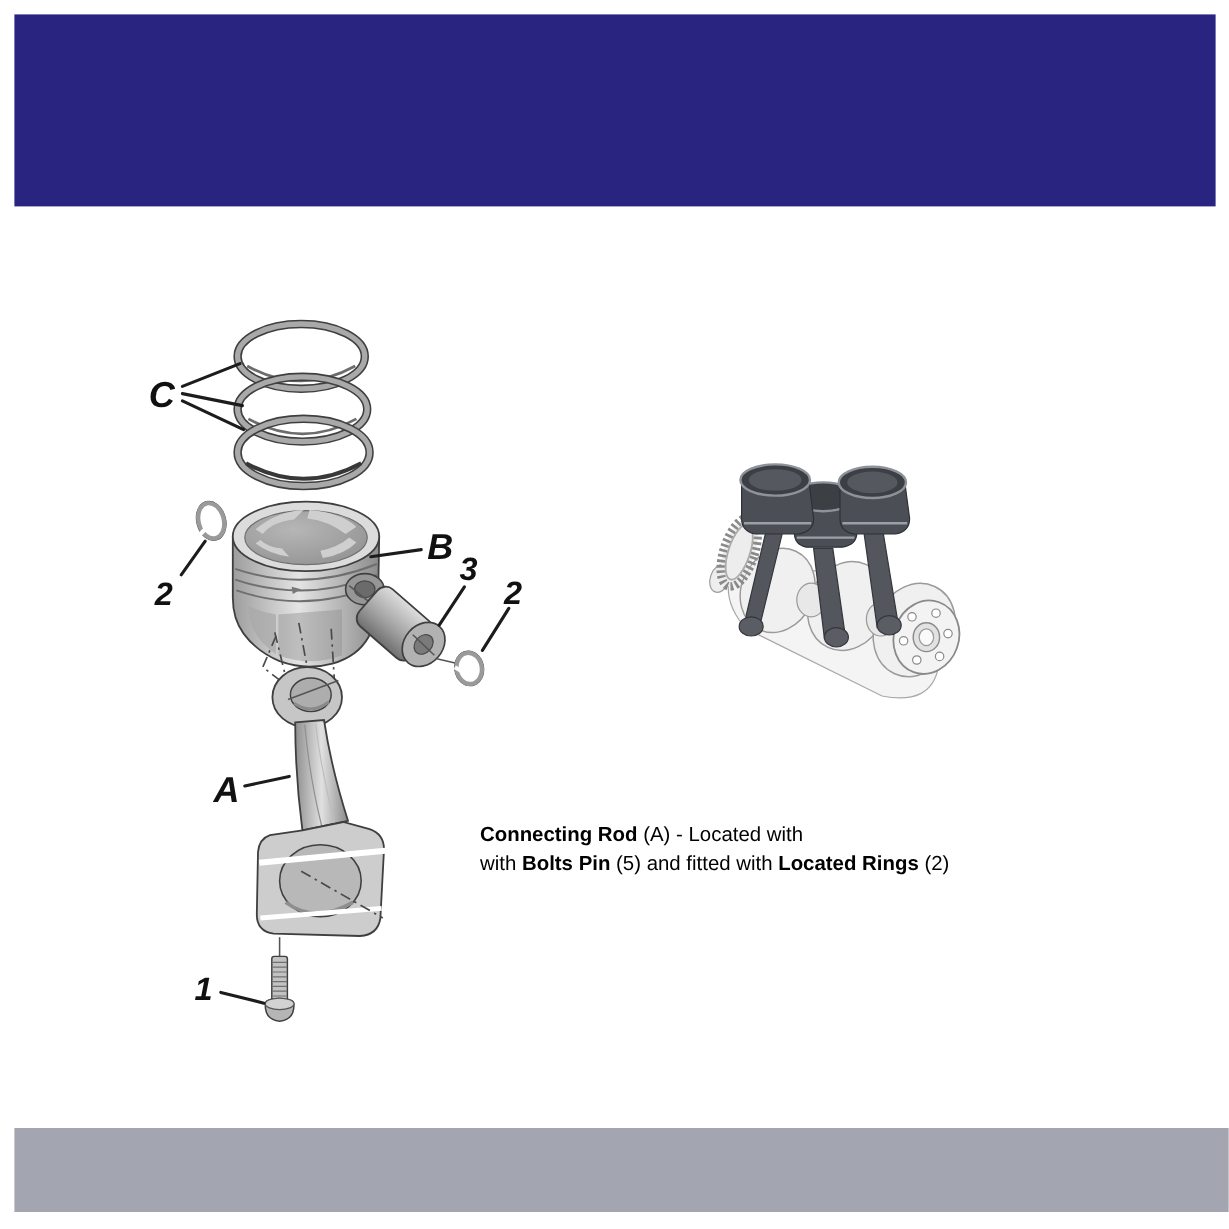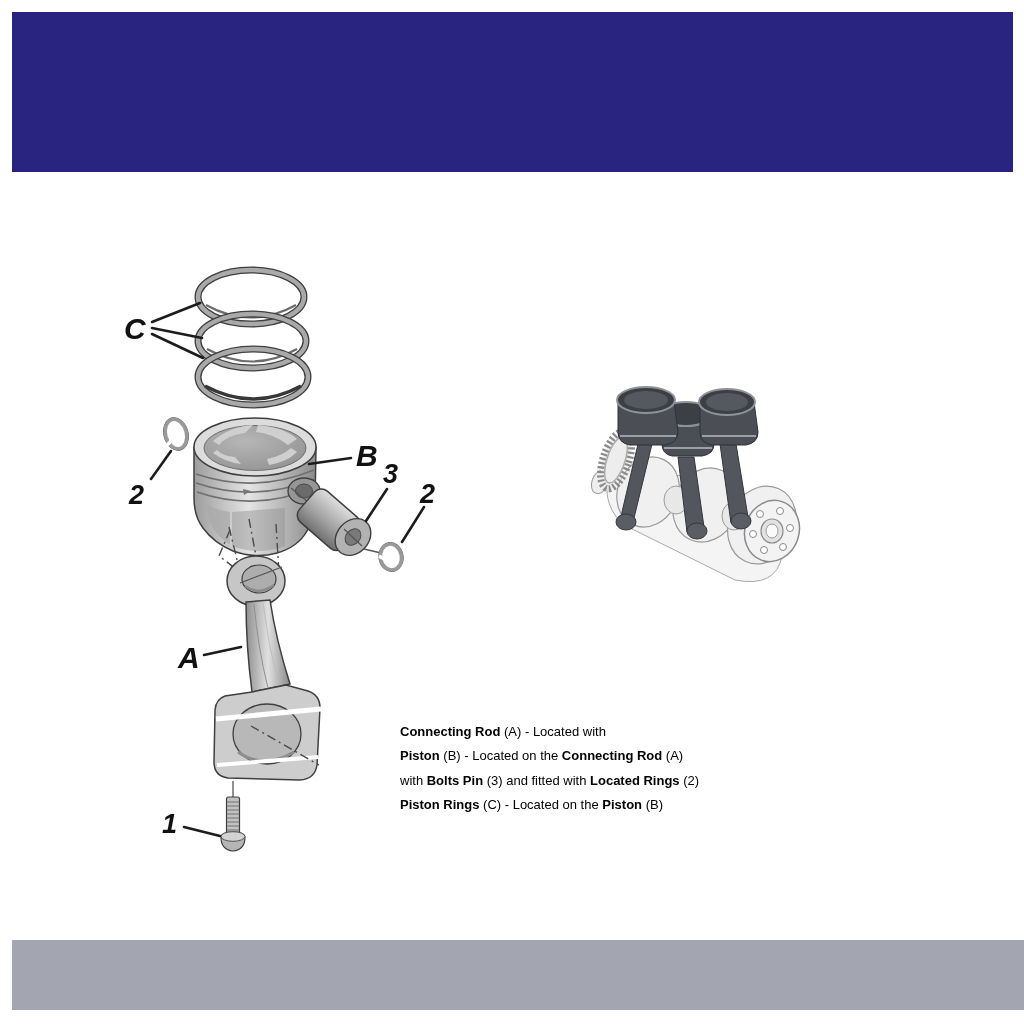--- a/index.html
+++ b/index.html
@@ -5,22 +5,22 @@
   html,body{margin:0;padding:0;}
   body{
     width:1024px;height:1024px;position:relative;overflow:hidden;
     background:#ffffff;
     font-family:"Liberation Sans", sans-serif;
   }
   .header-bar{position:absolute;left:12px;top:12px;width:1001px;height:160px;}
   .footer-bar{position:absolute;left:12px;top:940px;width:1012px;height:70px;}
   svg.art{position:absolute;left:0;top:0;}
   .desc{
-    position:absolute;left:400px;top:720px;width:500px;
-    font-size:13px;line-height:24.3px;color:#000;
+    position:absolute;left:400px;top:684px;width:500px;
+    font-size:17px;line-height:24.3px;color:#000;
   }
   .desc .bold{font-weight:bold;}
   .diagram-label{font:italic bold 27px "Liberation Sans",sans-serif;fill:#111;}
   .diagram-label.letter{font-size:30px;}
   .leader{stroke:#1c1c1c;stroke-width:2.6;stroke-linecap:round;}
   .thinline{stroke:#555;stroke-width:1.3;fill:none;}
   .dashdot{stroke:#4a4a4a;stroke-width:1.4;fill:none;stroke-dasharray:9 4 2 4;}
 </style>
 </head>
 <body>
@@ -222,16 +222,14 @@
         <ellipse cx="727" cy="402" rx="28" ry="13" fill="#3c3f44" stroke="#8e929a" stroke-width="2"></ellipse>
         <ellipse cx="727" cy="402" rx="21" ry="9" fill="#55585e"></ellipse>
         <line x1="702" y1="436" x2="756" y2="436" stroke="#9aa0a8" stroke-width="2"></line>
       </g>
     </g>
   </g>
 </svg>
 
 <div class="desc">
     <div><span class="bold">Connecting Rod</span><span> (A) - Located with</span></div>
-    <div><span class="bold">Piston</span><span> (B) - Located on the </span><span class="bold">Connecting Rod</span><span> (A)</span></div>
-    <div><span>with </span><span class="bold">Bolts Pin</span><span> (3) and fitted with </span><span class="bold">Located Rings</span><span> (2)</span></div>
-    <div><span class="bold">Piston Rings</span><span> (C) - Located on the </span><span class="bold">Piston</span><span> (B)</span></div>
+    <div><span>with </span><span class="bold">Bolts Pin</span><span> (5) and fitted with </span><span class="bold">Located Rings</span><span> (2)</span></div>
   </div>
 
 </body></html>

